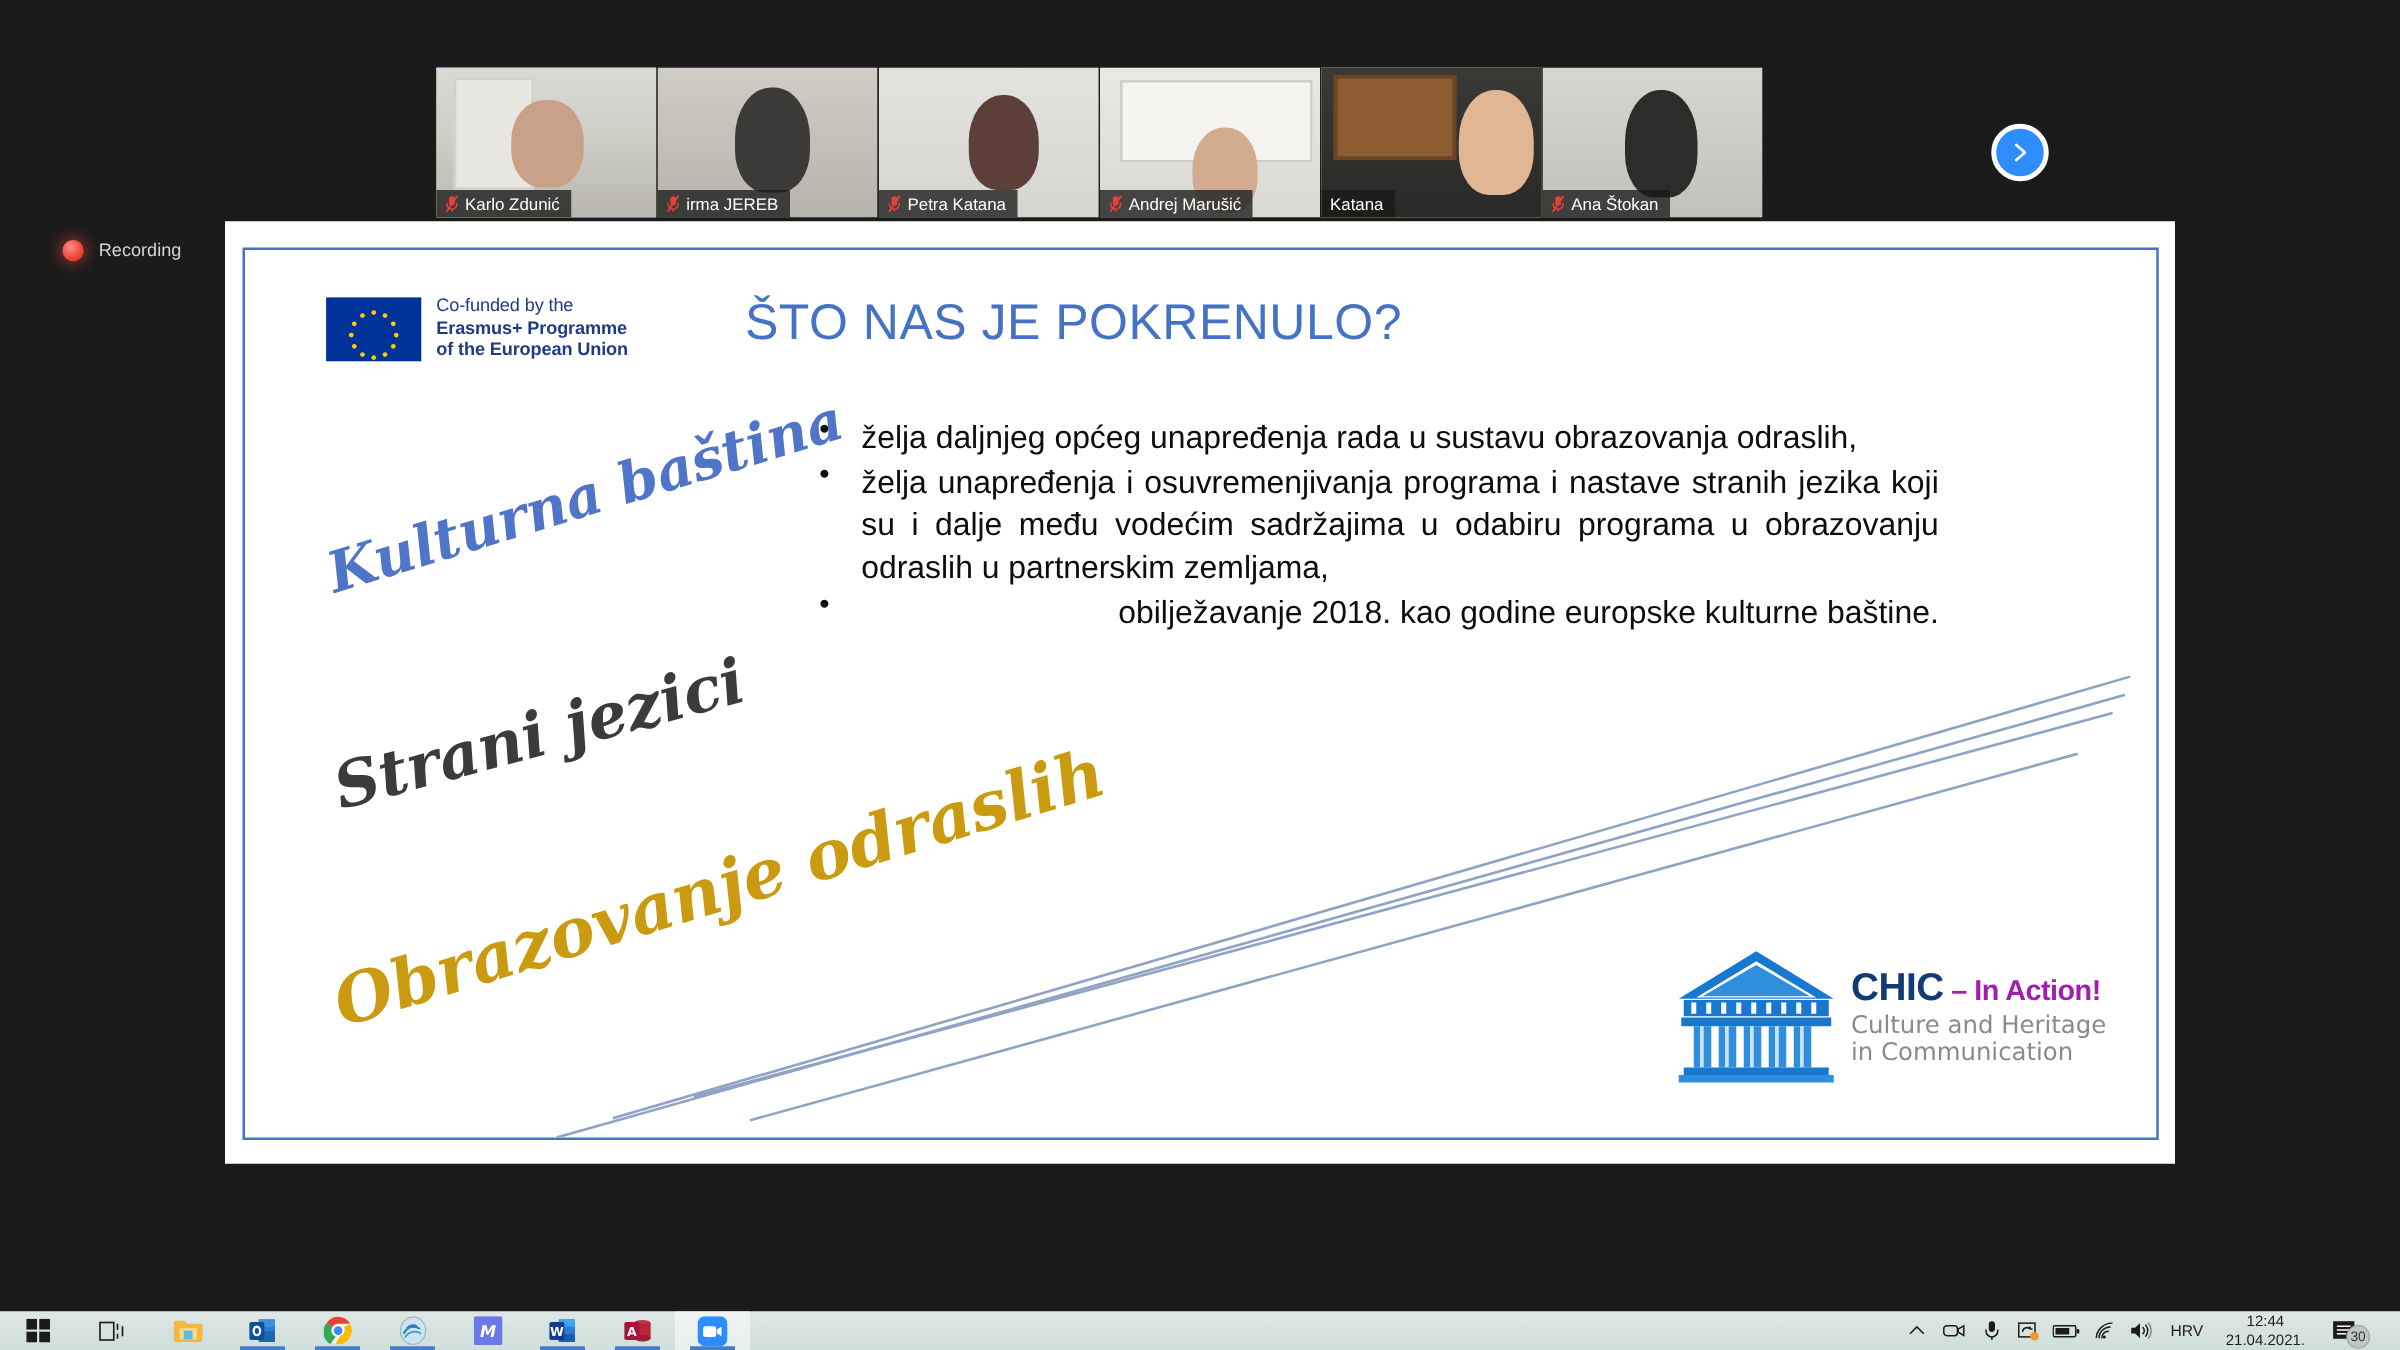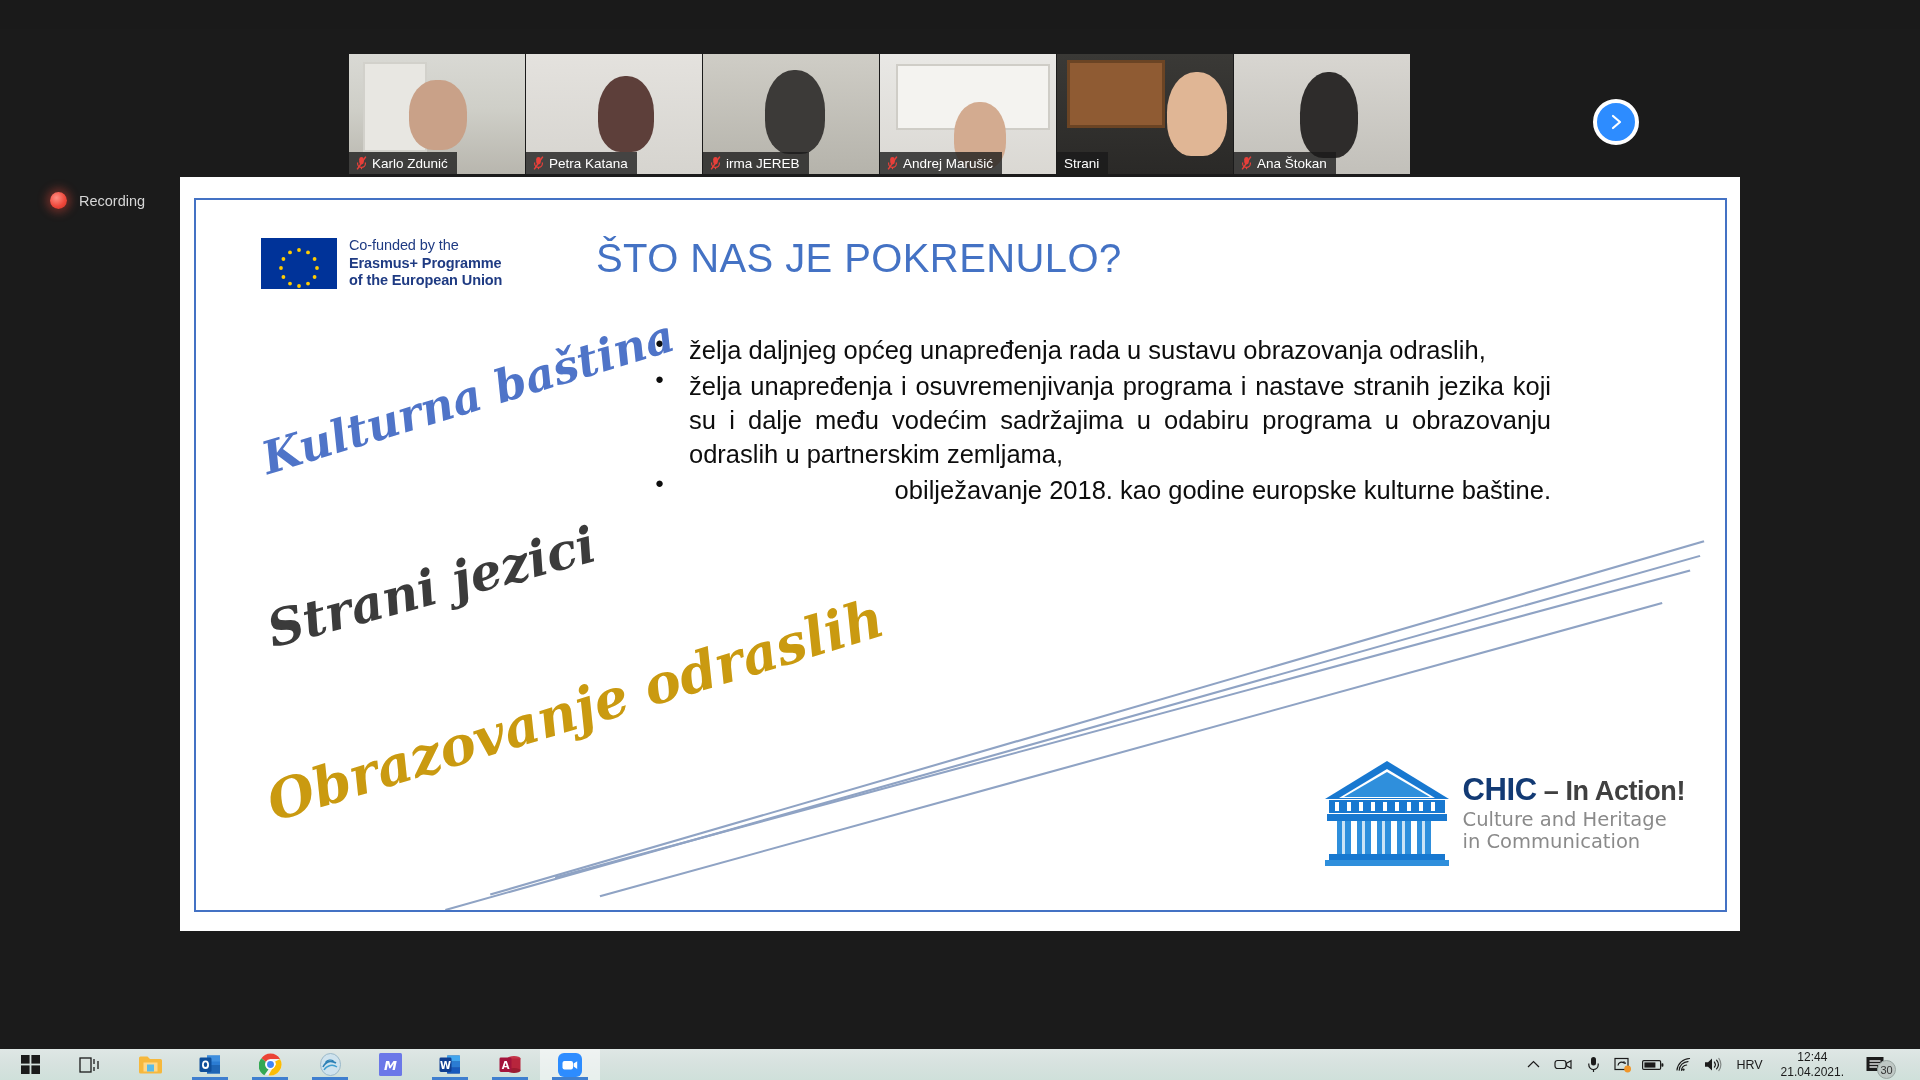--- a/index.html
+++ b/index.html
@@ -149,21 +149,21 @@
   #script-3{ left:82px; top:570px; transform:rotate(-17deg); transform-origin:left bottom;
              font-size:54px; color:#ca9a10; }
 
   
   #deco{ position:absolute; left:0; top:0; width:100%; height:100%; pointer-events:none; }
 
   
   #chic{ position:absolute; right:40px; bottom:42px; display:flex; align-items:center; gap:12px; }
   #chic-text{ display:flex; flex-direction:column; }
   #chic-name{ font-size:31px; font-weight:bold; color:#123a74; line-height:1; letter-spacing:-.4px; }
-  #chic-name .in-action{ color:#404040; font-size:27px; }
+  #chic-name .in-action{ color:#a21caf; font-size:23px; }
   #chic-tag{ font-size:19.5px; color:#8a8a8a; line-height:1.12; margin-top:4px;
              font-family:"DejaVu Sans", sans-serif; }
 
   
   #taskbar{
     position:absolute; left:0; bottom:0; width:1920px; height:31px;
     background:linear-gradient(180deg,#dfe7e5 0%,#d7e2df 45%,#cfe0da 100%);
     display:flex; align-items:center;
   }
   .tb-app{
@@ -225,62 +225,62 @@
           <rect x="3.2" y="1" width="4.6" height="7.4" rx="2.3" fill="#e8403a"></rect>
           <path d="M1.6 6.4v1.1a3.9 3.9 0 0 0 7.8 0V6.4" fill="none" stroke="#e8403a" stroke-width="1.2"></path>
           <line x1="5.5" y1="11.3" x2="5.5" y2="13.2" stroke="#e8403a" stroke-width="1.2"></line>
           <line x1="1.2" y1="13.4" x2="9.8" y2="0.6" stroke="#e8403a" stroke-width="1.5"></line>
         </svg>
         <span>Karlo Zdunić</span>
       </div>
     </div>
 
     <div class="tile">
+      <div class="scene s3"></div>
+      <div class="name">
+        <svg class="mute-ico" viewBox="0 0 11 14">
+          <rect x="3.2" y="1" width="4.6" height="7.4" rx="2.3" fill="#e8403a"></rect>
+          <path d="M1.6 6.4v1.1a3.9 3.9 0 0 0 7.8 0V6.4" fill="none" stroke="#e8403a" stroke-width="1.2"></path>
+          <line x1="5.5" y1="11.3" x2="5.5" y2="13.2" stroke="#e8403a" stroke-width="1.2"></line>
+          <line x1="1.2" y1="13.4" x2="9.8" y2="0.6" stroke="#e8403a" stroke-width="1.5"></line>
+        </svg>
+        <span>irma JEREB</span>
+      </div>
+    </div>
+
+    <div class="tile">
       <div class="scene s2"></div>
       <div class="name">
         <svg class="mute-ico" viewBox="0 0 11 14">
           <rect x="3.2" y="1" width="4.6" height="7.4" rx="2.3" fill="#e8403a"></rect>
           <path d="M1.6 6.4v1.1a3.9 3.9 0 0 0 7.8 0V6.4" fill="none" stroke="#e8403a" stroke-width="1.2"></path>
           <line x1="5.5" y1="11.3" x2="5.5" y2="13.2" stroke="#e8403a" stroke-width="1.2"></line>
           <line x1="1.2" y1="13.4" x2="9.8" y2="0.6" stroke="#e8403a" stroke-width="1.5"></line>
         </svg>
         <span>Petra Katana</span>
-      </div>
-    </div>
-
-    <div class="tile">
-      <div class="scene s3"></div>
-      <div class="name">
-        <svg class="mute-ico" viewBox="0 0 11 14">
-          <rect x="3.2" y="1" width="4.6" height="7.4" rx="2.3" fill="#e8403a"></rect>
-          <path d="M1.6 6.4v1.1a3.9 3.9 0 0 0 7.8 0V6.4" fill="none" stroke="#e8403a" stroke-width="1.2"></path>
-          <line x1="5.5" y1="11.3" x2="5.5" y2="13.2" stroke="#e8403a" stroke-width="1.2"></line>
-          <line x1="1.2" y1="13.4" x2="9.8" y2="0.6" stroke="#e8403a" stroke-width="1.5"></line>
-        </svg>
-        <span>irma JEREB</span>
       </div>
     </div>
 
     <div class="tile">
       <div class="scene s4"></div>
       <div class="name">
         <svg class="mute-ico" viewBox="0 0 11 14">
           <rect x="3.2" y="1" width="4.6" height="7.4" rx="2.3" fill="#e8403a"></rect>
           <path d="M1.6 6.4v1.1a3.9 3.9 0 0 0 7.8 0V6.4" fill="none" stroke="#e8403a" stroke-width="1.2"></path>
           <line x1="5.5" y1="11.3" x2="5.5" y2="13.2" stroke="#e8403a" stroke-width="1.2"></line>
           <line x1="1.2" y1="13.4" x2="9.8" y2="0.6" stroke="#e8403a" stroke-width="1.5"></line>
         </svg>
         <span>Andrej Marušić</span>
       </div>
     </div>
 
     <div class="tile speaking">
       <div class="scene s5"></div>
       <div class="name">
-        <span>Strani</span>
+        <span>Katana</span>
       </div>
     </div>
 
     <div class="tile">
       <div class="scene s6"></div>
       <div class="name">
         <svg class="mute-ico" viewBox="0 0 11 14">
           <rect x="3.2" y="1" width="4.6" height="7.4" rx="2.3" fill="#e8403a"></rect>
           <path d="M1.6 6.4v1.1a3.9 3.9 0 0 0 7.8 0V6.4" fill="none" stroke="#e8403a" stroke-width="1.2"></path>
           <line x1="5.5" y1="11.3" x2="5.5" y2="13.2" stroke="#e8403a" stroke-width="1.2"></line>

